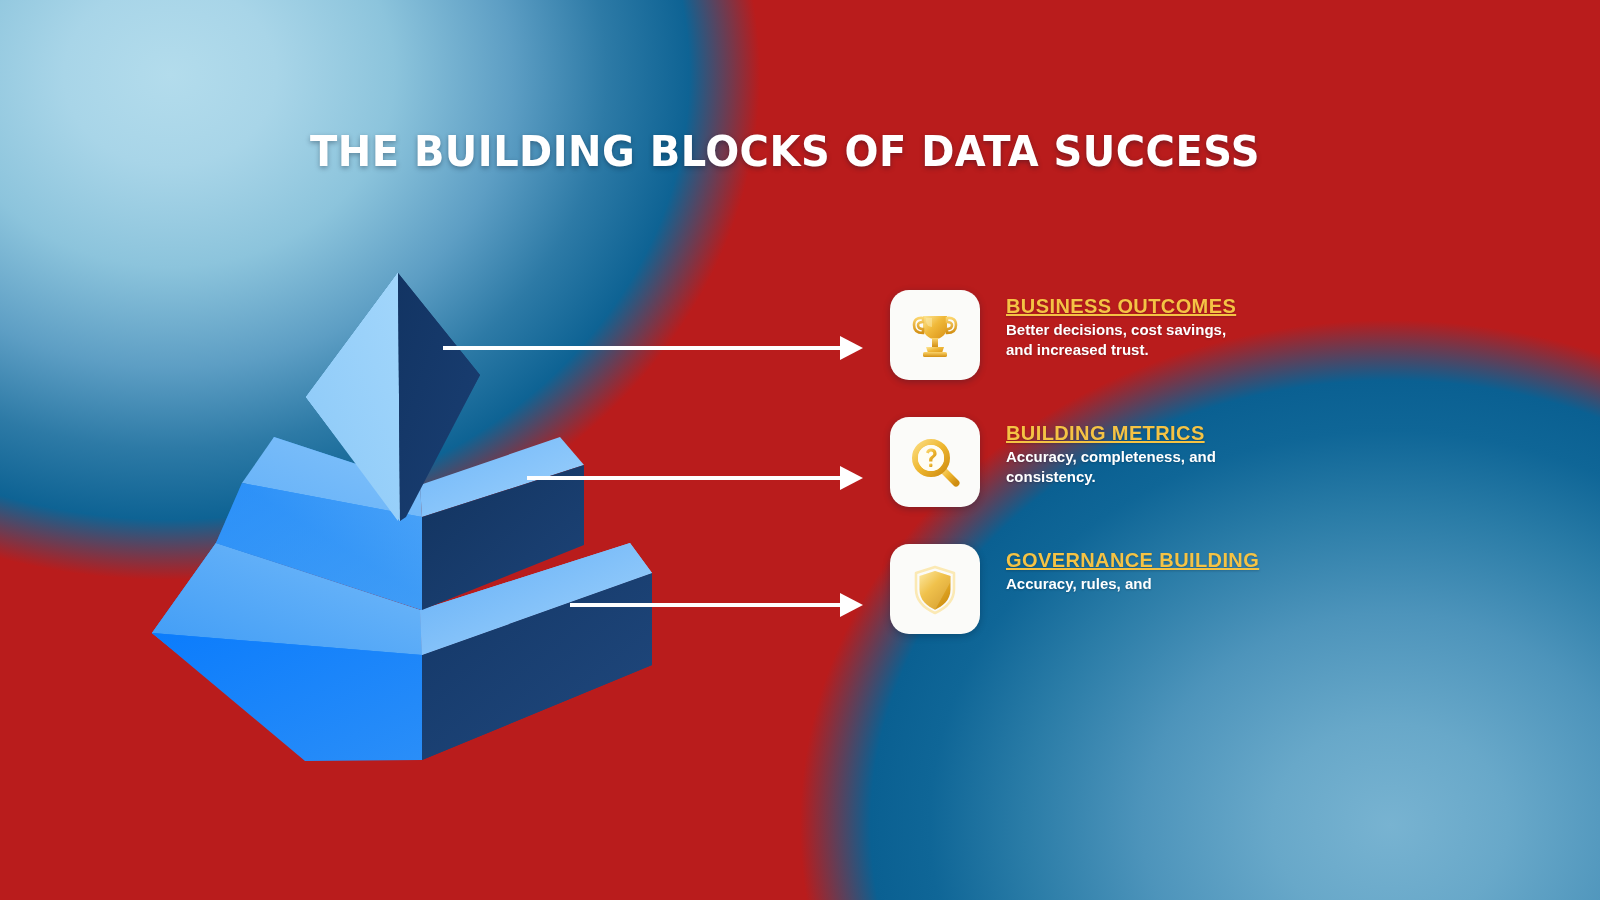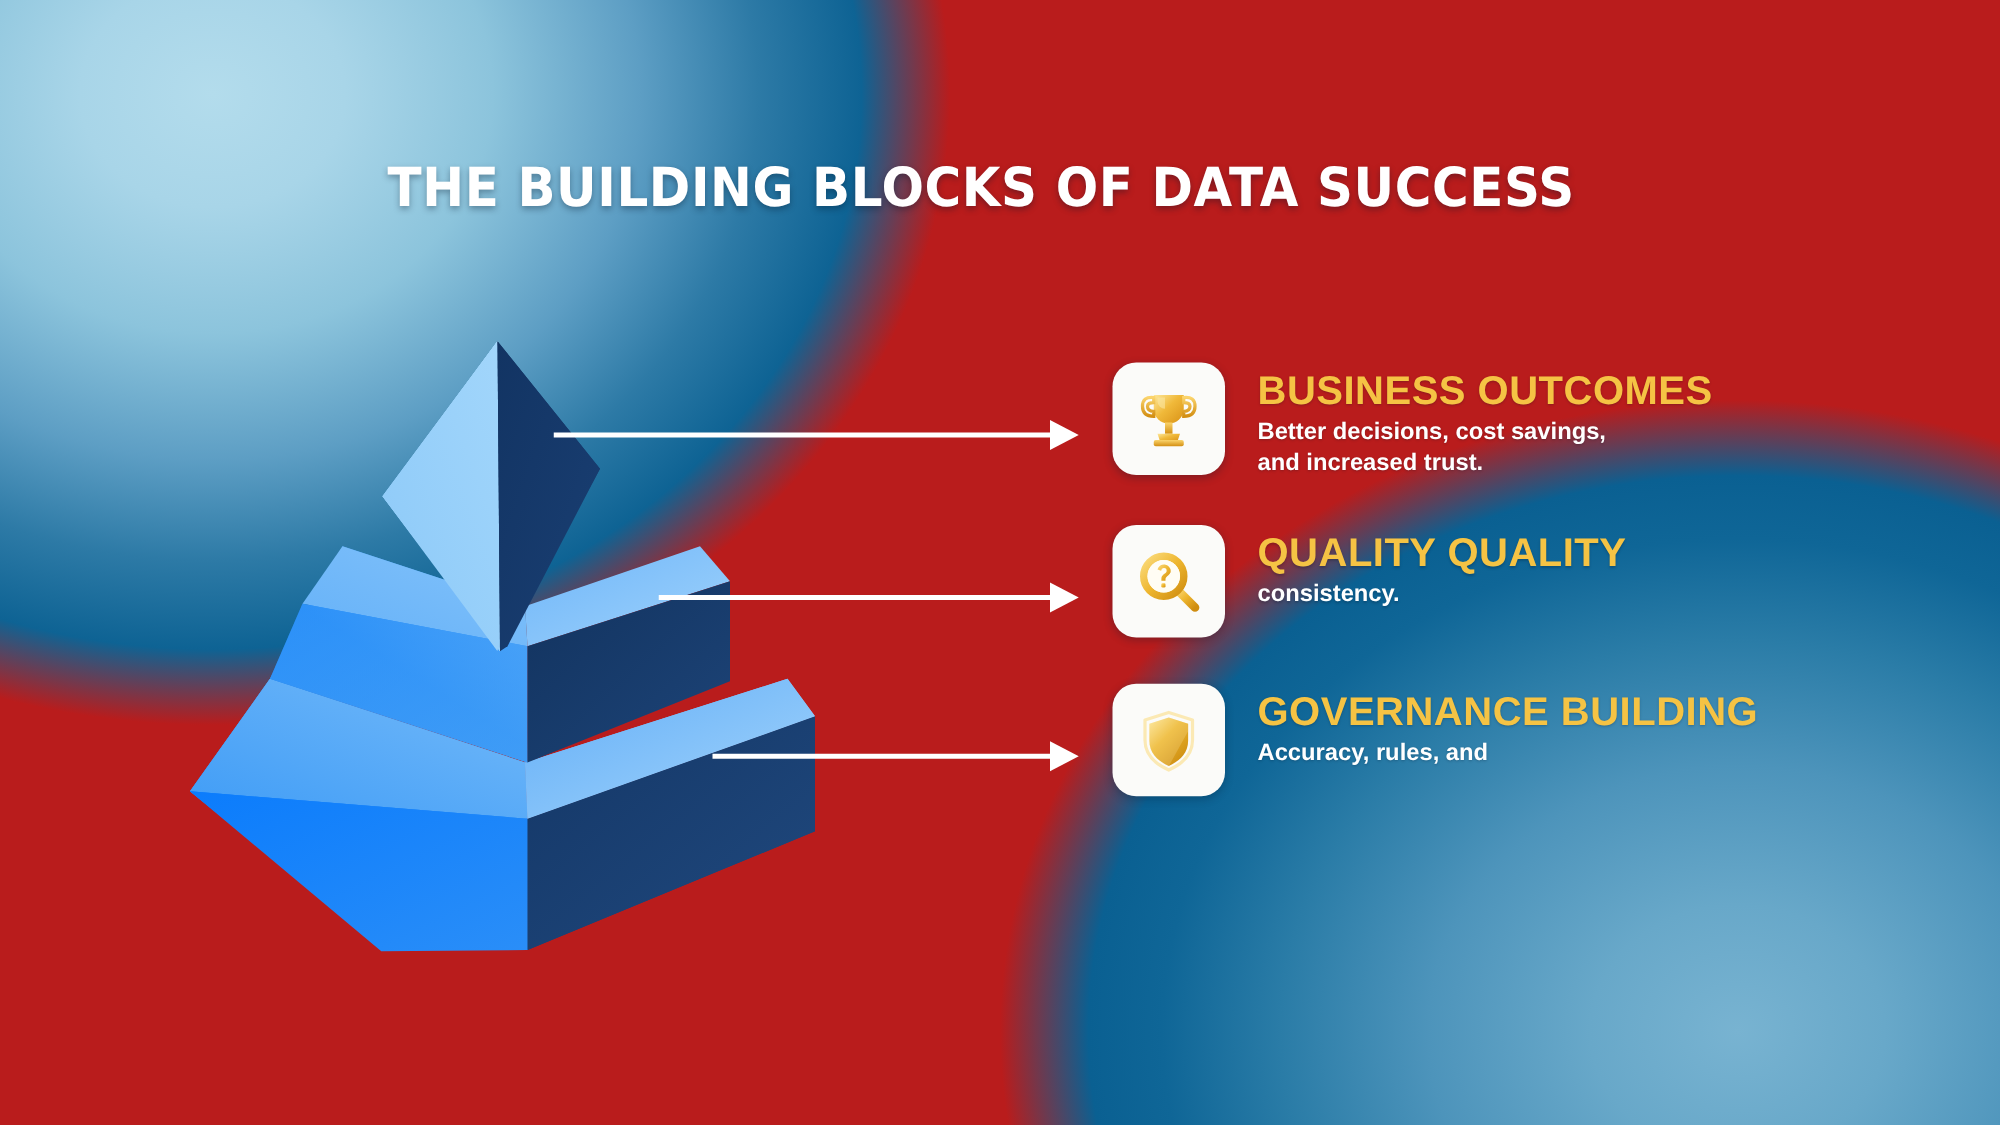--- a/index.html
+++ b/index.html
@@ -51,31 +51,32 @@
     width:90px;height:90px;border-radius:19px;
     background:#fbfbf9;
     box-shadow:0 2px 7px rgba(0,25,50,0.30);
     display:flex;align-items:center;justify-content:center;
   }
   .icon-card svg{display:block;}
   .txt{padding-top:6px;}
   .head{
     color:#f5c344;
     font-weight:700;
-    font-size:32px;
+    font-size:20px;
     letter-spacing:0.4px;
     line-height:1.05;
     margin:0 0 3px 0;
     white-space:nowrap;
     text-shadow:0 1px 2px rgba(0,20,40,0.25);
+    text-decoration:underline;
   }
   .body{
     color:#ffffff;
     font-weight:700;
-    font-size:19px;
+    font-size:15px;
     line-height:1.33;
     margin:0;
     max-width:430px;
     text-shadow:0 1px 2px rgba(0,20,40,0.25);
   }
   .body .ln{display:block;white-space:nowrap;}
 </style>
 </head>
 <body>
 
@@ -253,22 +254,23 @@
             </linearGradient>
           </defs>
           <line x1="34" y1="34" x2="49" y2="49" stroke="url(#goldC)" stroke-width="7" stroke-linecap="round"></line>
           <circle cx="24" cy="24" r="16" fill="none" stroke="url(#goldC)" stroke-width="6"></circle>
           <circle cx="24" cy="24" r="13" fill="#fffdf4"></circle>
           <path d="M19 18.5 a5.4 5.4 0 0 1 10.6 1.3 c0 3.4 -4.2 3.9 -4.2 6.6 v1.1 h-3.3 v-1.6 c0 -3.6 4.2 -4 4.2 -6.1 a2.2 2.2 0 0 0 -4.4 -0.3 z" fill="url(#goldC)"></path>
           <rect x="22" y="29.6" width="3.4" height="3.4" rx="1.1" fill="url(#goldC)"></rect>
         </svg>
       </div>
       <div class="txt">
-        <div class="head">QUALITY QUALITY</div>
+        <div class="head">BUILDING METRICS</div>
         <div class="body">
+          <span class="ln">Accuracy, completeness, and</span>
           <span class="ln">consistency.</span>
         </div>
       </div>
     </div>
 
     <div class="item">
       <div class="icon-card">
         <svg width="56" height="56" viewBox="0 0 56 56">
           <defs>
             <linearGradient id="goldD" x1="0.1" y1="0" x2="0.9" y2="1">

